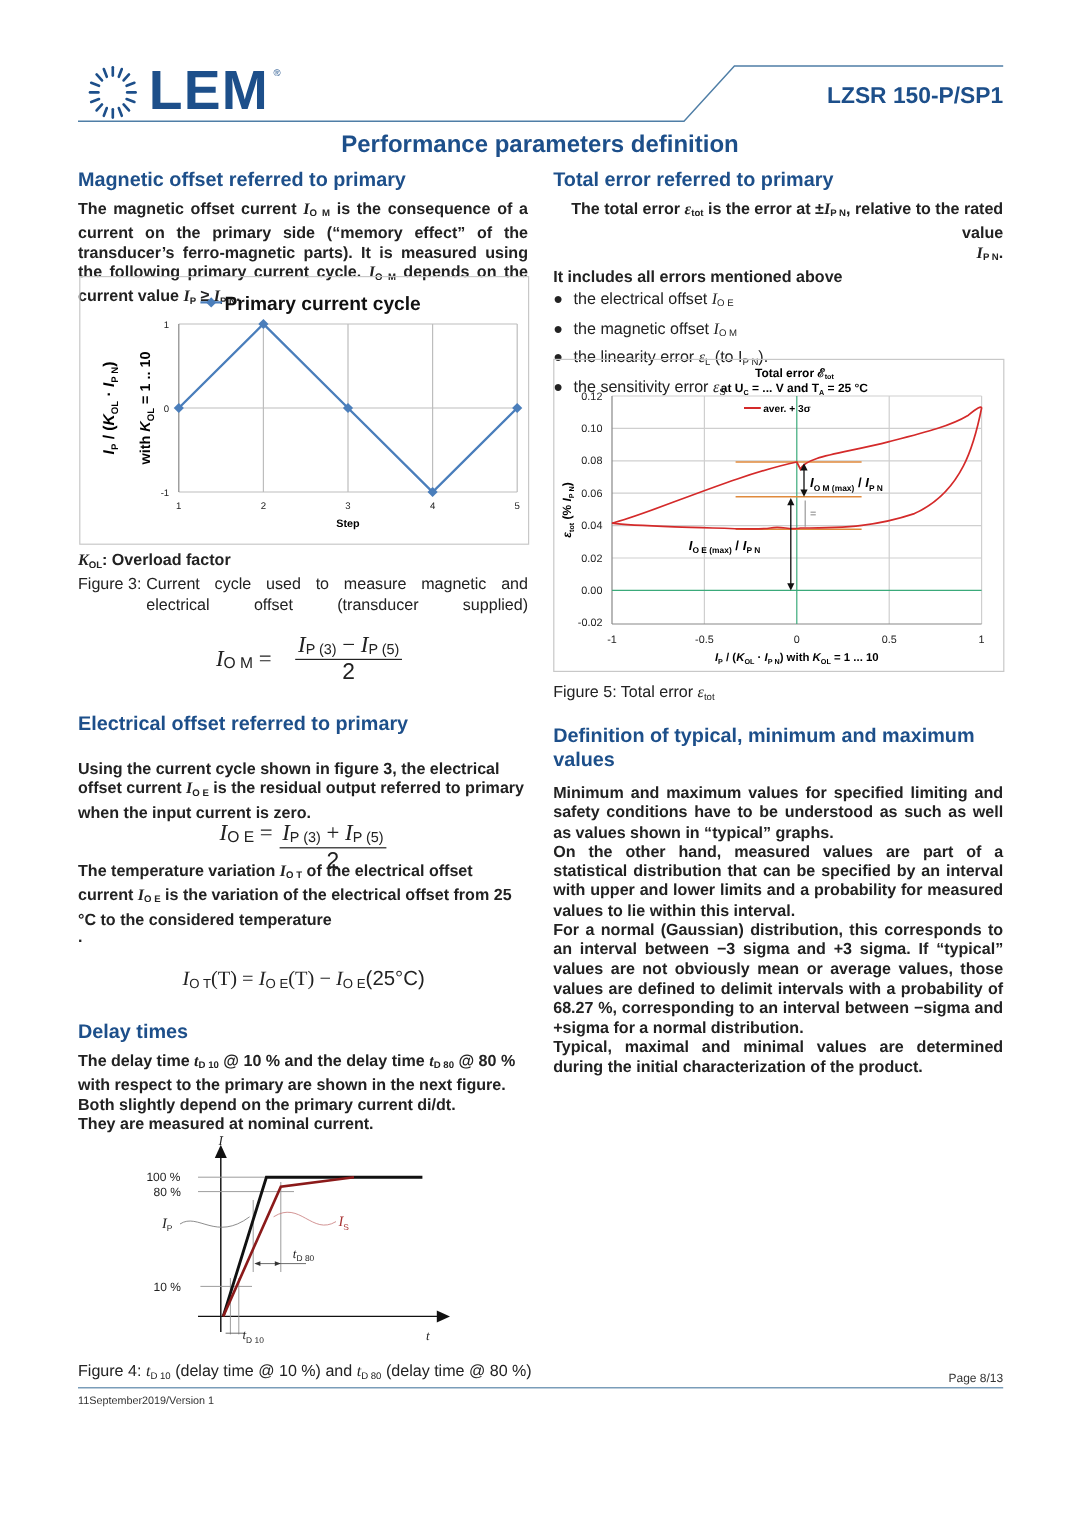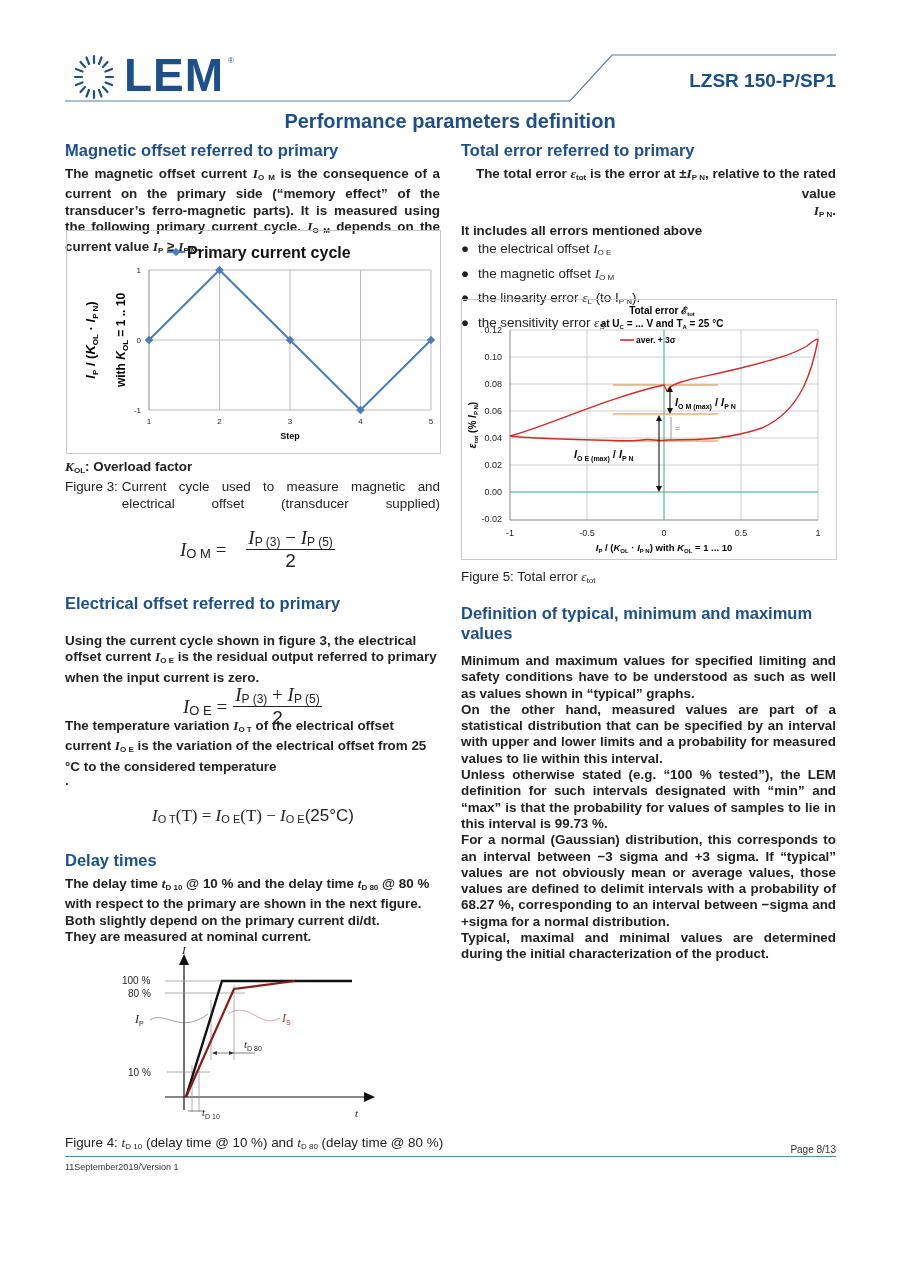--- a/index.html
+++ b/index.html
@@ -135,21 +135,21 @@
     </span>
   </div>
 </div>
 
 <div class="abs col-l" style="top:593px">
   <h2>Electrical offset referred to primary</h2>
   <p style="margin-top:20px;text-align:left"><span>Using the current cycle shown in figure 3, the electrical offset current </span><span class="i">I</span><sub>O E</sub><span> is the residual output referred to primary when the input current is zero.</span></p>
 </div>
 
 <div class="abs formula" style="left:183px;top:684px">
-  <div style="display:flex;align-items:center">
+  <div style="display:flex;align-items:flex-start">
     <span><span class="i">I</span><sub style="font-size:13px">O E</sub> = </span>
     <span style="display:inline-flex;flex-direction:column;align-items:center;margin-left:6px">
       <span style="border-bottom:1px solid #222;padding:0 2px"><span class="i">I</span><sub style="font-size:12px">P (3)</sub> <span>+</span> <span class="i">I</span><sub style="font-size:12px">P (5)</sub></span>
       <span style="font-family:'Liberation Sans',sans-serif">2</span>
     </span>
   </div>
 </div>
 
 <div class="abs col-l" style="top:718px">
   <p style="text-align:left"><span>The temperature variation </span><span class="i">I</span><sub>O T</sub><span> of the electrical offset current </span><span class="i">I</span><sub>O E</sub><span> is the variation of the electrical offset from 25 °C to the considered temperature</span></p>
@@ -299,21 +299,20 @@
 
 <div class="abs caption" style="left:461px;top:569px">
   <span>Figure 5: Total error </span><span class="i">ε</span><sub>tot</sub>
 </div>
 
 <div class="abs col-r" style="top:603px">
   <h2>Definition of typical, minimum and maximum values</h2>
   <div style="margin-top:10px">
     <p>Minimum and maximum values for specified limiting and safety conditions have to be understood as such as well as values shown in “typical” graphs.</p>
     <p>On the other hand, measured values are part of a statistical distribution that can be specified by an interval with upper and lower limits and a probability for measured values to lie within this interval.</p>
-    <p>Unless otherwise stated (e.g. “100 % tested”), the LEM definition for such intervals designated with “min” and “max” is that the probability for values of samples to lie in this interval is 99.73 %.</p>
     <p>For a normal (Gaussian) distribution, this corresponds to an interval between −3 sigma and +3 sigma. If “typical” values are not obviously mean or average values, those values are defined to delimit intervals with a probability of 68.27 %, corresponding to an interval between −sigma and +sigma for a normal distribution.</p>
     <p>Typical, maximal and minimal values are determined during the initial characterization of the product.</p>
   </div>
 </div>
 
 <div class="abs small" style="right:64px;top:1144px">Page 8/13</div>
 <div class="abs footer-line"></div>
 <div class="abs" style="left:65px;top:1162px;font-size:9px;color:#333">11September2019/Version 1</div>
 
 </body></html>

